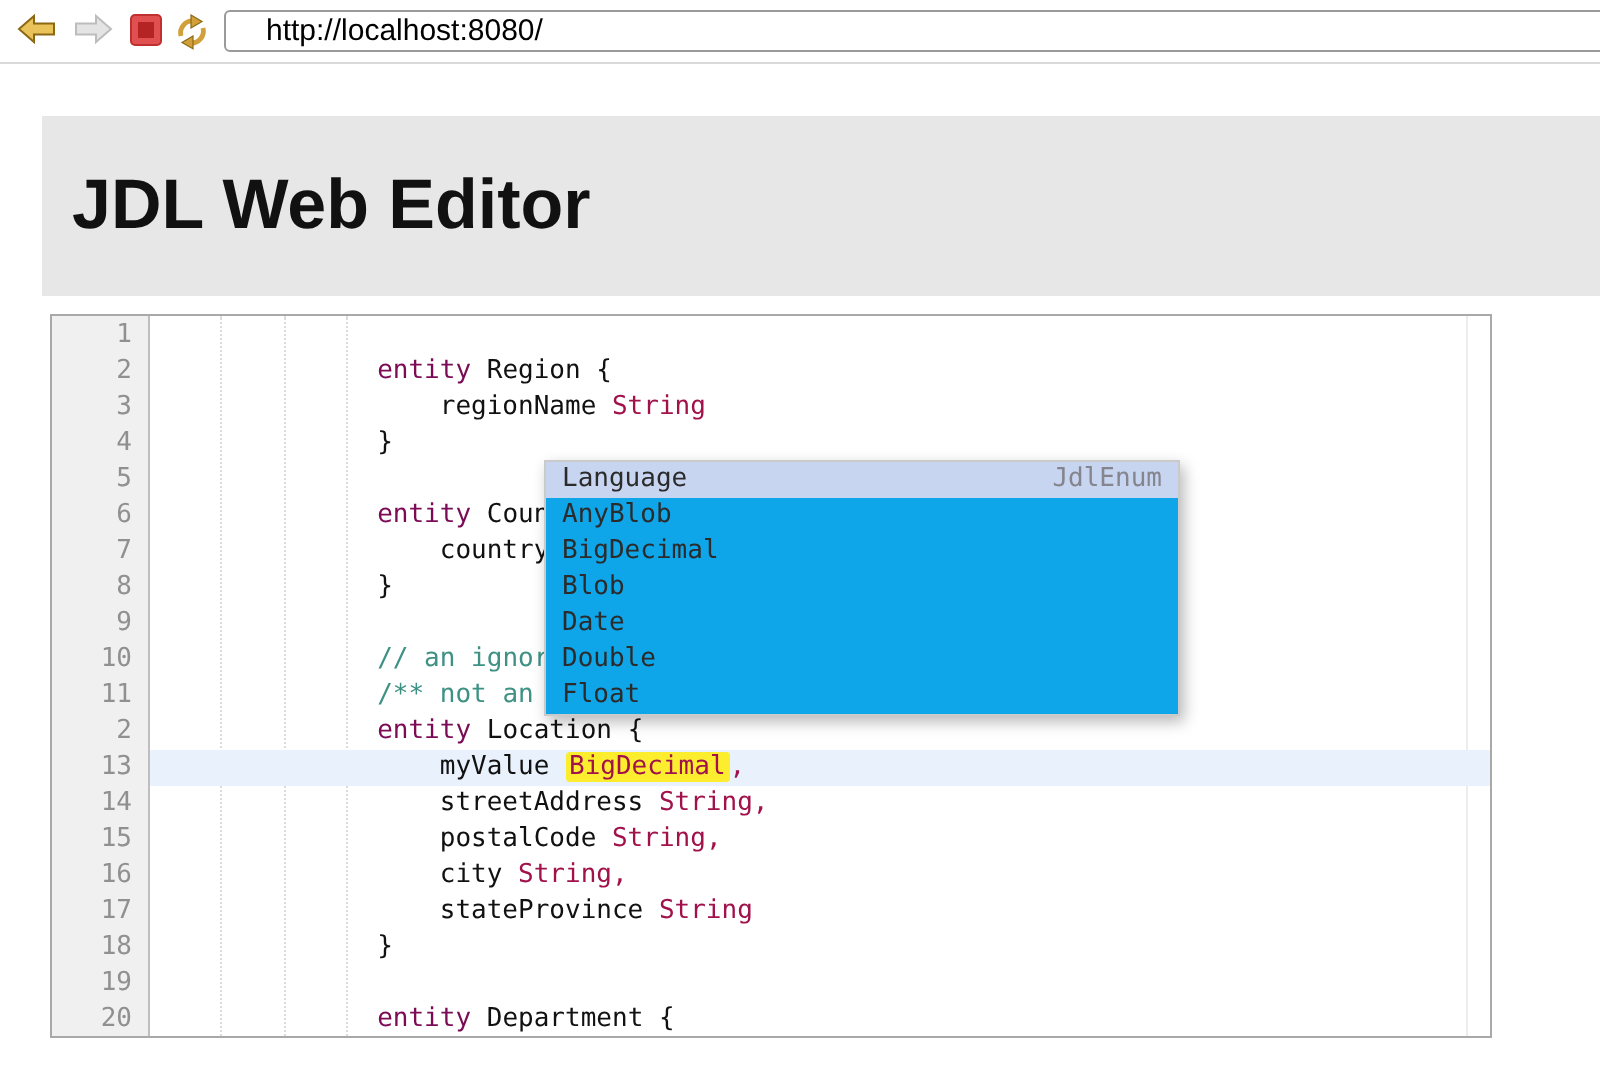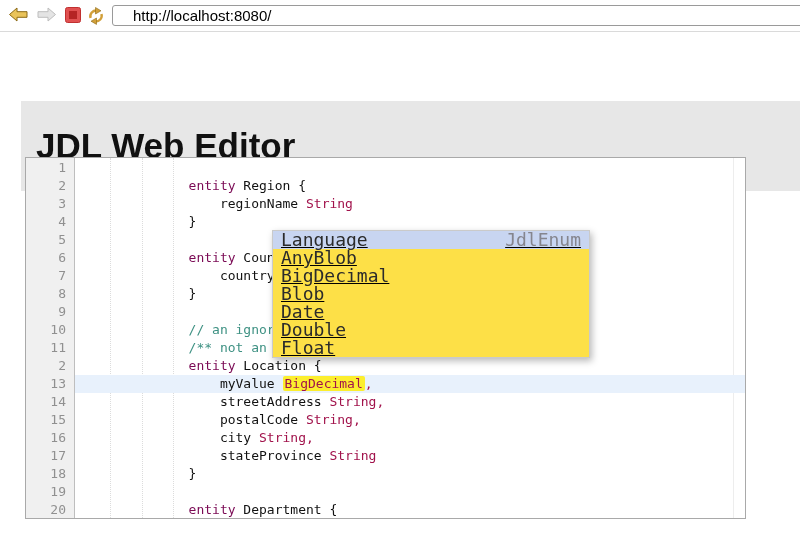--- a/index.html
+++ b/index.html
@@ -16,21 +16,21 @@
   .tb-stop{left:62px;}
   .tb-refresh{left:85px;}
   .url-input{
     position:absolute;left:112px;top:5px;width:668px;height:19px;
     border:1px solid #9a9a9a;border-radius:3px;background:#fff;
     font-family:"Liberation Sans",sans-serif;font-size:15px;color:#000;
     padding:0 20px;outline:none;
   }
   
   .header-band{position:absolute;left:21px;top:58px;width:779px;height:90px;
-    background:#e7e7e7;display:flex;align-items:center;margin-top:43px;}
+    background:#e7e7e7;display:flex;align-items:center;}
   .page-title{margin-left:15px;font-size:35px;font-weight:bold;color:#111;}
   
   .editor{
     position:absolute;left:25px;top:157px;width:719px;height:360px;
     border:1px solid #a9a9a9;background:#fff;overflow:hidden;
     font-family:"DejaVu Sans Mono",monospace;font-size:13px;
   }
   .gutter-col{position:absolute;left:0;top:0;bottom:0;width:48px;
     background:#f0f0f0;border-right:1px solid #bebebe;}
   .indent-guide{position:absolute;top:0;bottom:0;width:0;border-left:1px dotted #dcdcdc;}
@@ -43,23 +43,23 @@
   .row .num{position:absolute;left:0;top:0;width:40px;text-align:right;color:#909090;}
   .row .code{position:absolute;left:49px;right:0;top:0;padding-left:4px;white-space:pre;color:#111;}
   .row.active .code{background:var(--active-line);}
   .tk-k{color:var(--kw);}
   .tk-t{color:var(--ty);}
   .tk-c{color:var(--cm);}
   .tk-hl{color:var(--ty);background:var(--match);border-radius:2px;padding:0 2px;}
   
   .autocomplete{
     position:absolute;left:272px;top:230px;width:316px;z-index:10;
-    background:#fde047;border:1px solid #cacaca;
+    background:#0ea5e9;border:1px solid #cacaca;
     box-shadow:2px 3px 7px rgba(0,0,0,0.28);
-    font-family:"DejaVu Sans Mono",monospace;font-size:18px;text-decoration:underline;
+    font-family:"DejaVu Sans Mono",monospace;font-size:13px;
   }
   .ac-item{height:18px;line-height:18px;padding:0 8px;color:#2b2b2b;
     display:flex;justify-content:space-between;cursor:pointer;}
   .ac-item.selected{background:var(--sel);}
   .ac-detail{color:#85858e;}
 </style>
 </head>
 <body style="--kw: #7B0B55; --ty: #A1124B; --cm: #3E9183; --active-line: #E8F1FC; --match: #FCEE2E; --sel: #C8D5F1;">
 
 <div class="toolbar">

